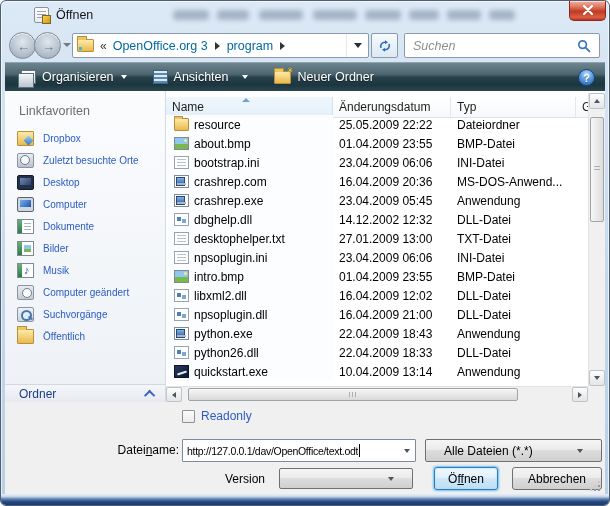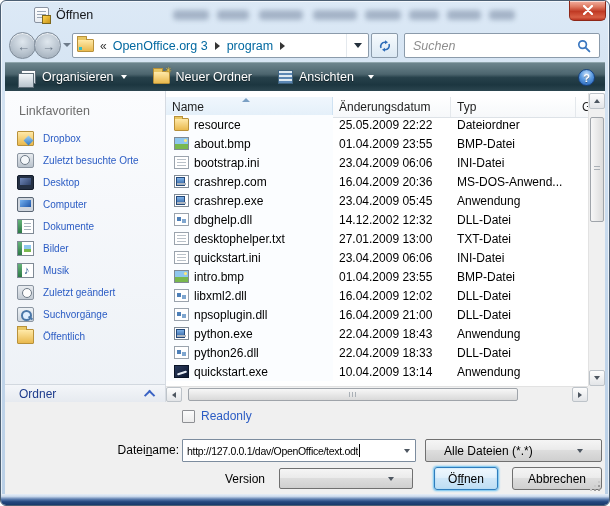--- a/index.html
+++ b/index.html
@@ -311,28 +311,28 @@
     </div>
   </div>
 
   <div class="toolbar">
     <div class="tb-btn" style="margin-left:10px;">
       <span class="ico-organize"></span>
       <span>Organisieren</span>
       <span class="tb-caret"></span>
     </div>
     <div class="tb-btn" style="margin-left:14px;">
-      <span class="ico-newfolder"></span>
-      <span>Neuer Ordner</span>
-    </div>
-    <div class="tb-btn" style="margin-left:14px;">
       <span class="ico-views"></span>
       <span>Ansichten</span>
       <span class="tb-caret" style="margin-left:8px;"></span>
     </div>
+    <div class="tb-btn" style="margin-left:14px;">
+      <span class="ico-newfolder"></span>
+      <span>Neuer Ordner</span>
+    </div>
     <div class="help-btn">
       <span>?</span>
     </div>
   </div>
 
   <div class="content">
 
     <div class="sidebar">
       <div class="sb-header">Linkfavoriten</div>
       <div class="sb-items">
@@ -359,21 +359,21 @@
           <div class="sb-item">
     <span class="sb-ico si-pictures"></span>
     <span class="sb-label">Bilder</span>
   </div>
           <div class="sb-item">
     <span class="sb-ico si-music"></span>
     <span class="sb-label">Musik</span>
   </div>
           <div class="sb-item">
     <span class="sb-ico si-recently-changed"></span>
-    <span class="sb-label">Zuletzt geändert</span>
+    <span class="sb-label">Computer geändert</span>
   </div>
           <div class="sb-item">
     <span class="sb-ico si-searches"></span>
     <span class="sb-label">Suchvorgänge</span>
   </div>
           <div class="sb-item">
     <span class="sb-ico si-public-folder"></span>
     <span class="sb-label">Öffentlich</span>
   </div>
         </div>
@@ -447,21 +447,21 @@
     <span class="c-name">
               <span class="f-ico fi-text"></span>
               <span class="f-name">desktophelper.txt</span>
             </span>
     <span class="c-date">27.01.2009 13:00</span>
     <span class="c-type">TXT-Datei</span>
   </div>
           <div class="frow">
     <span class="c-name">
               <span class="f-ico fi-text"></span>
-              <span class="f-name">quickstart.ini</span>
+              <span class="f-name">npsoplugin.ini</span>
             </span>
     <span class="c-date">23.04.2009 06:06</span>
     <span class="c-type">INI-Datei</span>
   </div>
           <div class="frow">
     <span class="c-name">
               <span class="f-ico fi-image"></span>
               <span class="f-name">intro.bmp</span>
             </span>
     <span class="c-date">01.04.2009 23:55</span>

